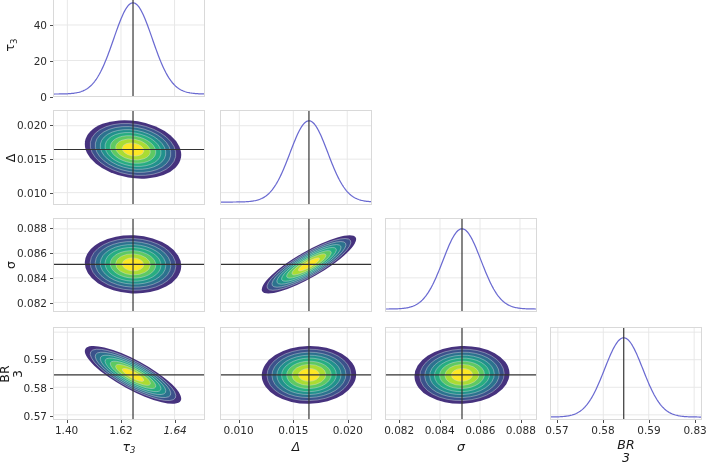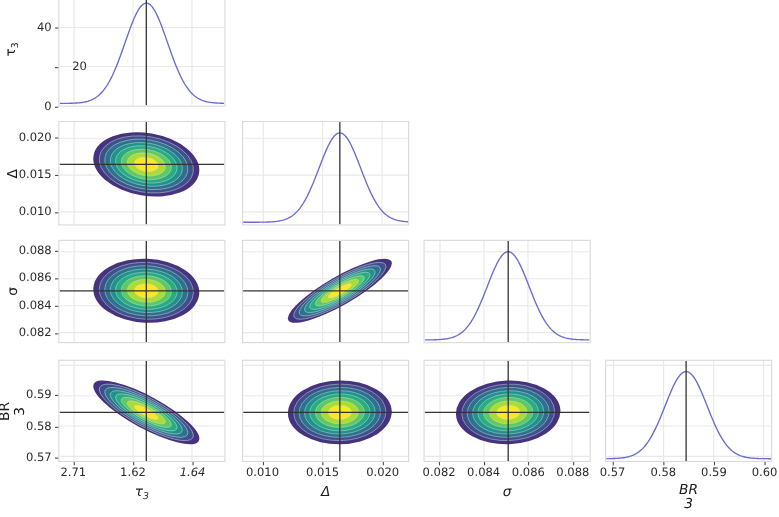--- a/index.html
+++ b/index.html
@@ -233,21 +233,21 @@
         <line x1="145.09" y1="0" x2="145.09" y2="93" stroke="#e8e8e8" stroke-width="1"></line>
         <line x1="0" y1="88.77" x2="152" y2="88.77" stroke="#e8e8e8" stroke-width="1"></line>
         <line x1="0" y1="60.59" x2="152" y2="60.59" stroke="#e8e8e8" stroke-width="1"></line>
         <line x1="0" y1="32.41" x2="152" y2="32.41" stroke="#e8e8e8" stroke-width="1"></line>
         <line x1="0" y1="4.23" x2="152" y2="4.23" stroke="#e8e8e8" stroke-width="1"></line>
         <polyline points="0.00,90.94 0.89,90.93 1.79,90.92 2.68,90.90 3.58,90.89 4.47,90.87 5.36,90.84 6.26,90.81 7.15,90.78 8.05,90.74 8.94,90.70 9.84,90.65 10.73,90.59 11.62,90.53 12.52,90.45 13.41,90.37 14.31,90.27 15.20,90.16 16.09,90.04 16.99,89.90 17.88,89.74 18.78,89.56 19.67,89.36 20.56,89.14 21.46,88.89 22.35,88.61 23.25,88.30 24.14,87.96 25.04,87.58 25.93,87.16 26.82,86.70 27.72,86.19 28.61,85.64 29.51,85.04 30.40,84.38 31.29,83.67 32.19,82.89 33.08,82.06 33.98,81.16 34.87,80.19 35.76,79.15 36.66,78.04 37.55,76.86 38.45,75.60 39.34,74.26 40.24,72.85 41.13,71.36 42.02,69.80 42.92,68.15 43.81,66.44 44.71,64.65 45.60,62.79 46.49,60.86 47.39,58.87 48.28,56.82 49.18,54.72 50.07,52.58 50.96,50.39 51.86,48.17 52.75,45.92 53.65,43.66 54.54,41.39 55.44,39.12 56.33,36.87 57.22,34.63 58.12,32.43 59.01,30.28 59.91,28.18 60.80,26.14 61.69,24.18 62.59,22.31 63.48,20.54 64.38,18.88 65.27,17.33 66.16,15.91 67.06,14.63 67.95,13.49 68.85,12.51 69.74,11.68 70.64,11.01 71.53,10.51 72.42,10.18 73.32,10.02 74.21,10.03 75.11,10.21 76.00,10.57 76.89,11.10 77.79,11.79 78.68,12.65 79.58,13.66 80.47,14.82 81.36,16.12 82.26,17.56 83.15,19.12 84.05,20.80 84.94,22.59 85.84,24.47 86.73,26.44 87.62,28.49 88.52,30.60 89.41,32.76 90.31,34.97 91.20,37.21 92.09,39.46 92.99,41.73 93.88,44.00 94.78,46.26 95.67,48.51 96.56,50.72 97.46,52.90 98.35,55.05 99.25,57.14 100.14,59.18 101.04,61.16 101.93,63.07 102.82,64.92 103.72,66.70 104.61,68.41 105.51,70.04 106.40,71.59 107.29,73.07 108.19,74.47 109.08,75.80 109.98,77.04 110.87,78.22 111.76,79.31 112.66,80.34 113.55,81.30 114.45,82.19 115.34,83.02 116.24,83.78 117.13,84.48 118.02,85.13 118.92,85.73 119.81,86.27 120.71,86.77 121.60,87.22 122.49,87.64 123.39,88.01 124.28,88.35 125.18,88.65 126.07,88.93 126.96,89.17 127.86,89.39 128.75,89.59 129.65,89.76 130.54,89.92 131.44,90.06 132.33,90.18 133.22,90.29 134.12,90.38 135.01,90.47 135.91,90.54 136.80,90.60 137.69,90.66 138.59,90.71 139.48,90.75 140.38,90.79 141.27,90.82 142.16,90.85 143.06,90.87 143.95,90.89 144.85,90.91 145.74,90.92 146.64,90.93 147.53,90.94 148.42,90.95 149.32,90.96 150.21,90.97 151.11,90.97 152.00,90.98" fill="none" stroke="#6a6ad1" stroke-width="1.25" stroke-linejoin="round"></polyline>
         <line x1="73.70" y1="0" x2="73.70" y2="93" stroke="#333333" stroke-width="1.2"></line>
       </svg>
     </div>
     <div class="tickmark" style="left: 66.6px; top: 420px; width: 1px; height: 3px;"></div>
-    <div class="ticklabel xtick" style="left: 66.6px; top: 425px;">2.71</div>
+    <div class="ticklabel xtick" style="left: 66.6px; top: 425px;">1.40</div>
     <div class="tickmark" style="left: 120.9px; top: 420px; width: 1px; height: 3px;"></div>
     <div class="ticklabel xtick" style="left: 120.9px; top: 425px;">1.62</div>
     <div class="tickmark" style="left: 175.1px; top: 420px; width: 1px; height: 3px;"></div>
     <div class="ticklabel xtick" style="left: 175.1px; top: 425px; font-style: italic;">1.64</div>
     <div class="axtitle x" style="left: 129px; top: 440px;">τ<span class="sub">3</span></div>
     <div class="tickmark" style="left: 238.6px; top: 420px; width: 1px; height: 3px;"></div>
     <div class="ticklabel xtick" style="left: 238.6px; top: 425px;">0.010</div>
     <div class="tickmark" style="left: 293.3px; top: 420px; width: 1px; height: 3px;"></div>
     <div class="ticklabel xtick" style="left: 293.3px; top: 425px;">0.015</div>
     <div class="tickmark" style="left: 347.9px; top: 420px; width: 1px; height: 3px;"></div>
@@ -262,26 +262,26 @@
     <div class="tickmark" style="left: 520.8px; top: 420px; width: 1px; height: 3px;"></div>
     <div class="ticklabel xtick" style="left: 520.8px; top: 425px;">0.088</div>
     <div class="axtitle x" style="left: 461px; top: 440px;">σ</div>
     <div class="tickmark" style="left: 556.9px; top: 420px; width: 1px; height: 3px;"></div>
     <div class="ticklabel xtick" style="left: 556.9px; top: 425px;">0.57</div>
     <div class="tickmark" style="left: 603px; top: 420px; width: 1px; height: 3px;"></div>
     <div class="ticklabel xtick" style="left: 603px; top: 425px;">0.58</div>
     <div class="tickmark" style="left: 649px; top: 420px; width: 1px; height: 3px;"></div>
     <div class="ticklabel xtick" style="left: 649px; top: 425px;">0.59</div>
     <div class="tickmark" style="left: 695.1px; top: 420px; width: 1px; height: 3px;"></div>
-    <div class="ticklabel xtick" style="left: 695.1px; top: 425px;">0.60</div>
+    <div class="ticklabel xtick" style="left: 695.1px; top: 425px;">0.83</div>
     <div class="axtitle x" style="left: 626px; top: 439px;"><span class="stackwrap">BR<span class="l2">3</span></span></div>
     <div class="tickmark" style="left: 50px; top: 97px; width: 3px; height: 1px;"></div>
     <div class="ticklabel ytick" style="left: 0px; width: 47px; top: 97px;">0</div>
     <div class="tickmark" style="left: 50px; top: 60.8px; width: 3px; height: 1px;"></div>
-    <div class="ticklabel ytick" style="left: 0px; width: 47px; top: 60.8px; padding-left: 32px;">20</div>
+    <div class="ticklabel ytick" style="left: 0px; width: 47px; top: 60.8px;">20</div>
     <div class="tickmark" style="left: 50px; top: 24.6px; width: 3px; height: 1px;"></div>
     <div class="ticklabel ytick" style="left: 0px; width: 47px; top: 24.6px;">40</div>
     <div class="axtitle y" style="left: 11px; top: 44.5px; transform: translate(-50%, -50%) rotate(-90deg);">τ<span class="sub">3</span></div>
     <div class="tickmark" style="left: 50px; top: 193.4px; width: 3px; height: 1px;"></div>
     <div class="ticklabel ytick" style="left: 0px; width: 47px; top: 193.4px;">0.010</div>
     <div class="tickmark" style="left: 50px; top: 159.2px; width: 3px; height: 1px;"></div>
     <div class="ticklabel ytick" style="left: 0px; width: 47px; top: 159.2px;">0.015</div>
     <div class="tickmark" style="left: 50px; top: 125px; width: 3px; height: 1px;"></div>
     <div class="ticklabel ytick" style="left: 0px; width: 47px; top: 125px;">0.020</div>
     <div class="axtitle y" style="left: 11px; top: 157.5px; transform: translate(-50%, -50%) rotate(-90deg);">Δ</div>

